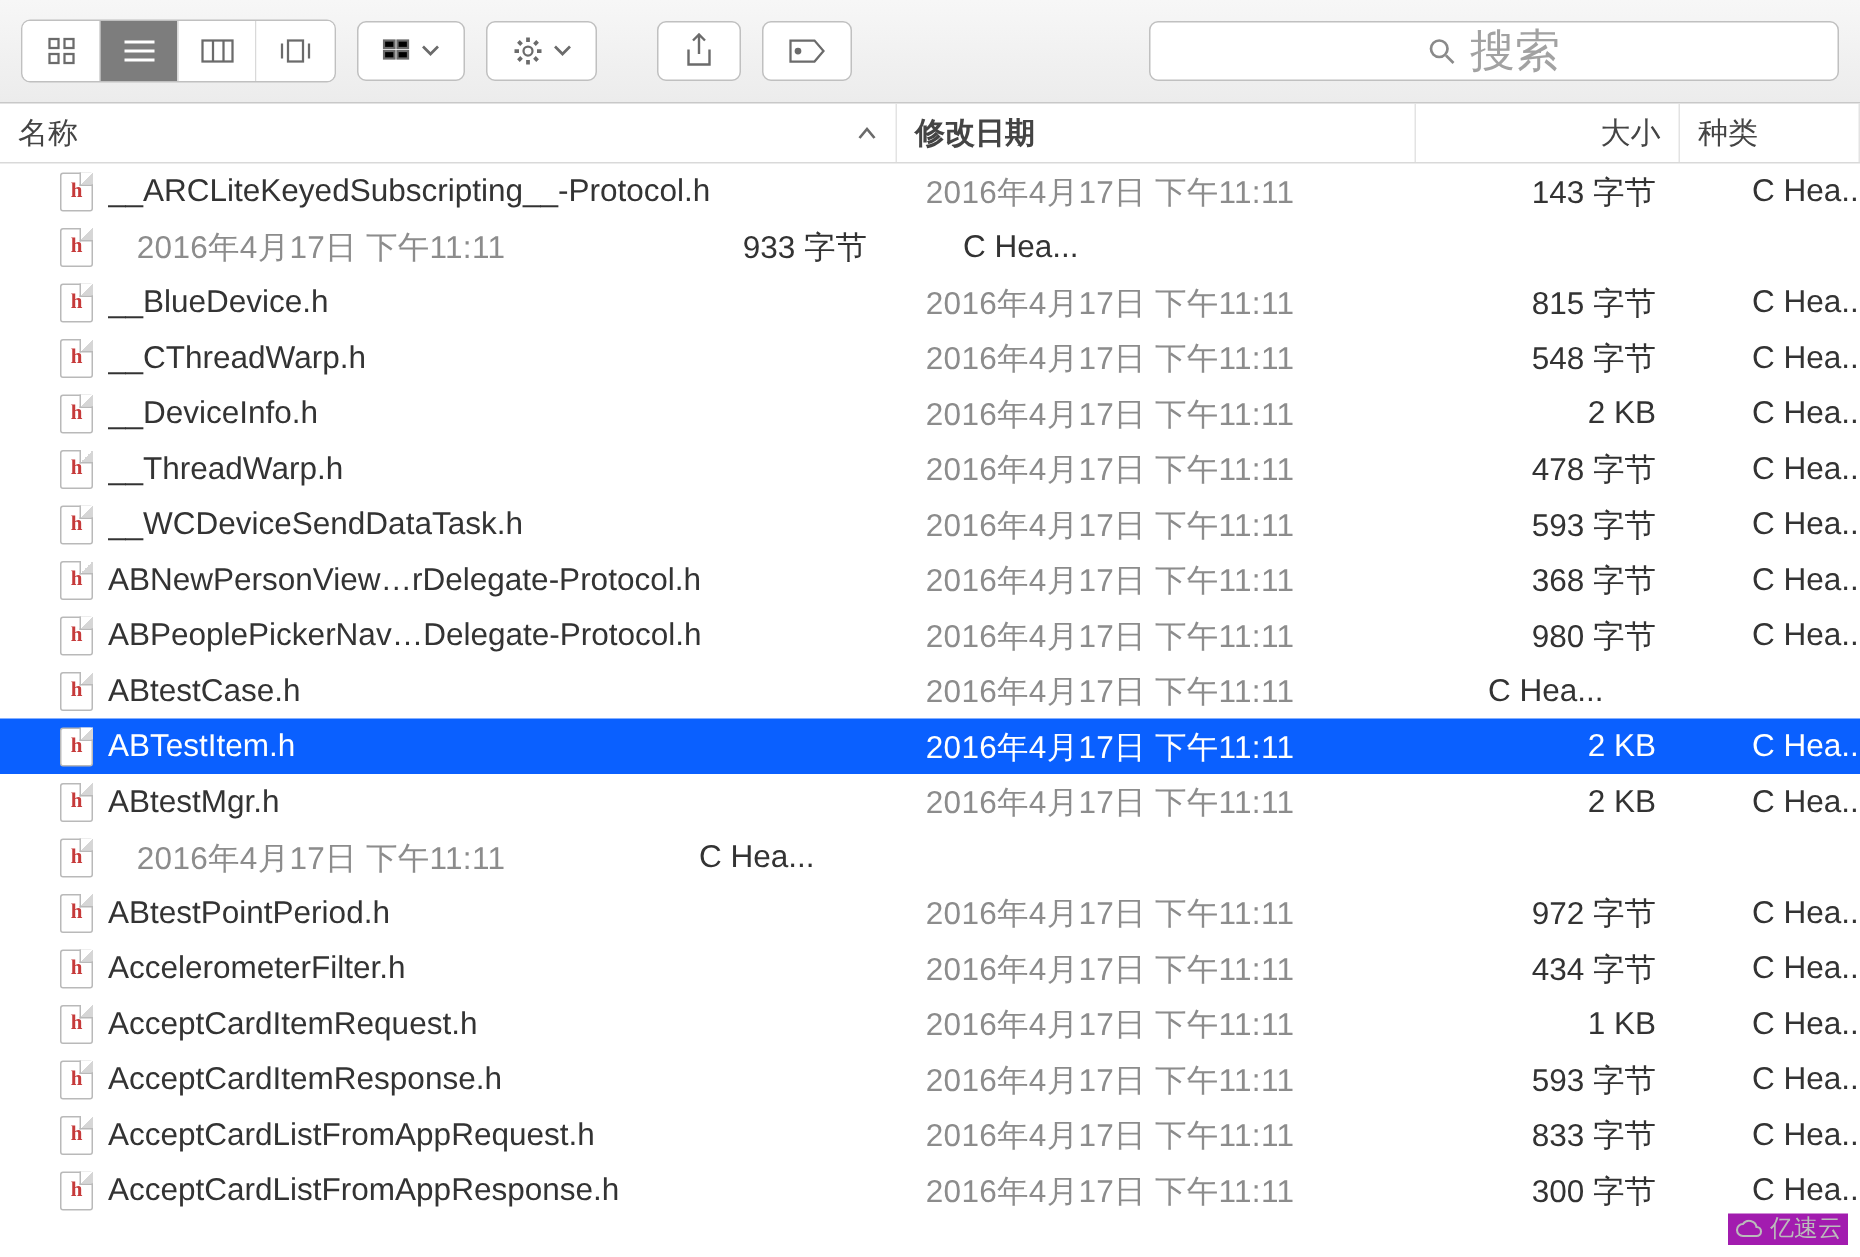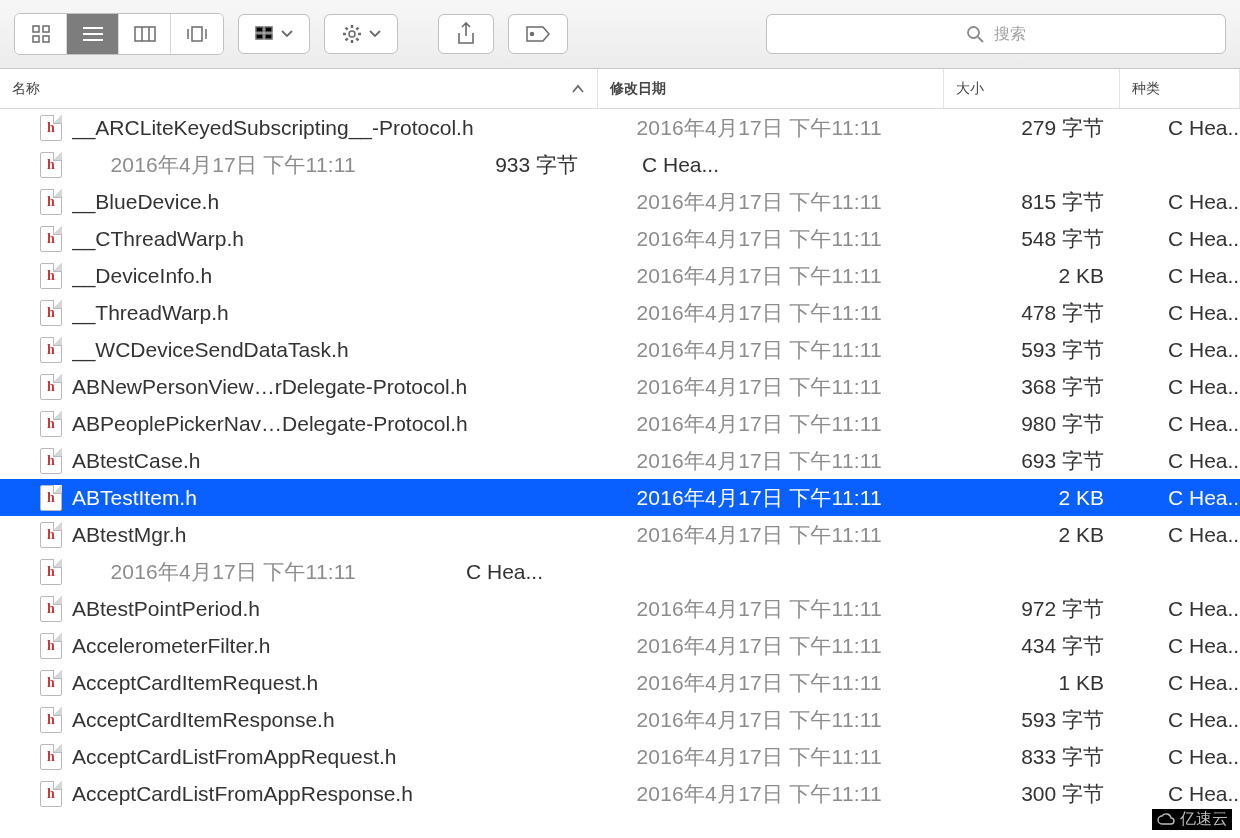--- a/index.html
+++ b/index.html
@@ -59,51 +59,51 @@
     margin-left: auto;
     height: 40px;
     width: 460px;
     border: 1px solid #c0c0c0;
     border-radius: 6px;
     display:flex;
     align-items:center;
     justify-content:center;
     gap:10px;
     color:#a2a2a2;
-    font-size: 16px;
+    font-size: 30px;
     background:#fff;
   }
   .searchbox svg { stroke:#8a8a8a; fill:none }
   
   .colheader {
     height: 40px;
     border-bottom: 1px solid #d9d9d9;
     display:flex;
     align-items:center;
-    font-size: 14px;
+    font-size: 20px;
     color:#444;
   }
   .colheader .col { border-right: 1px solid #e3e3e3; height:100%; display:flex;align-items:center;padding:0 12px; }
   .col-name { width: 598px; justify-content:space-between; }
   .col-date { width: 346px; font-weight: bold; }
-  .col-size { width: 176px; justify-content:flex-start; }
+  .col-size { width: 176px; justify-content:flex-end; }
   .col-kind { flex:1; border-right:none; }
   
   .rows { }
   .row {
     height: 37px;
     display:flex;
     align-items:center;
     font-size: 21px;
   }
   .row.selected { background:#0a60ff; color:#fff; }
   .row.selected .date { color:#fff; }
   .row .indent { width: 72px; display:flex;justify-content:flex-end;padding-right:10px; }
   .row .fname { width: 526px; white-space:nowrap; overflow:hidden; text-overflow:ellipsis; }
-  .row .date { width: 346px; color:#8c8c8c; text-align:right; padding-right:62px; letter-spacing:0.2px;}
+  .row .date { width: 346px; color:#8c8c8c; text-align:center; padding-right:62px; letter-spacing:0.2px;}
   .row .size { width: 176px; text-align:right; padding-right:16px; }
   .row .kind { flex:1; padding-left:48px; white-space:nowrap; overflow:hidden; }
   
   .ficon {
     width: 22px; height: 26px;
     background:#fff;
     border:1px solid #b9b9b9;
     border-radius:2px;
     position:relative;
     display:flex;
@@ -126,21 +126,21 @@
   .row.selected .ficon { color:#c63a3a; background:#fff; }
   .watermark {
     position:absolute;
     right:8px;
     bottom:8px;
     font-size:16px;
     color:#bbb;
     display:flex;
     align-items:center;
     gap:4px;
-    background:#000000;
+    background:#a21caf;
     padding:0 4px;
   }
 </style>
 </head>
 <body>
 
 <div class="toolbar">
   <div class="btn-group">
     <div class="btn">
       <svg width="20" height="20" viewBox="0 0 20 20" stroke-width="1.5">
@@ -237,21 +237,21 @@
   </div>
 </div>
 
 <div class="rows" id="rows">
     <div class="row">
       <div class="indent">
         <div class="ficon">h</div>
       </div>
       <div class="fname">__ARCLiteKeyedSubscripting__-Protocol.h</div>
       <div class="date">2016年4月17日 下午11:11</div>
-      <div class="size">279 字节</div>
+      <div class="size">143 字节</div>
       <div class="kind">C Hea...</div>
     </div>
     <div class="row">
       <div class="indent">
         <div class="ficon">h</div>
       </div>
       <div class="date">2016年4月17日 下午11:11</div>
       <div class="size">933 字节</div>
       <div class="kind">C Hea...</div>
     </div>
@@ -317,21 +317,20 @@
       <div class="date">2016年4月17日 下午11:11</div>
       <div class="size">980 字节</div>
       <div class="kind">C Hea...</div>
     </div>
     <div class="row">
       <div class="indent">
         <div class="ficon">h</div>
       </div>
       <div class="fname">ABtestCase.h</div>
       <div class="date">2016年4月17日 下午11:11</div>
-      <div class="size">693 字节</div>
       <div class="kind">C Hea...</div>
     </div>
     <div class="row selected">
       <div class="indent">
         <div class="ficon">h</div>
       </div>
       <div class="fname">ABTestItem.h</div>
       <div class="date">2016年4月17日 下午11:11</div>
       <div class="size">2 KB</div>
       <div class="kind">C Hea...</div>

